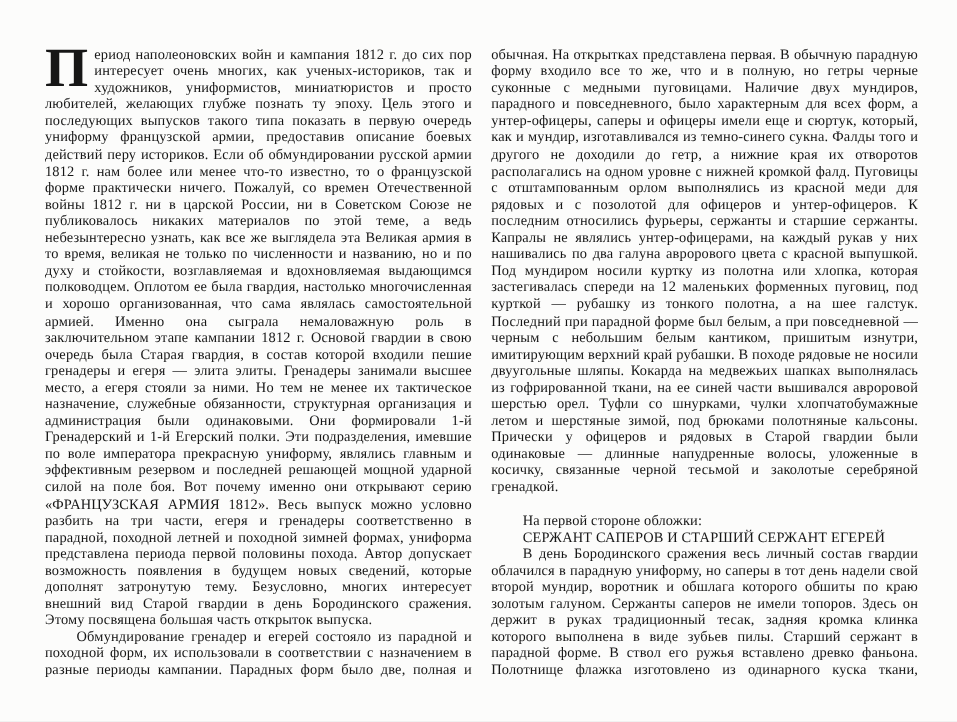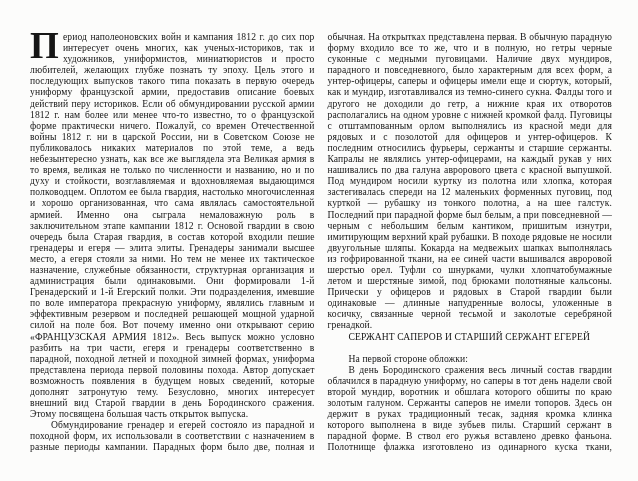--- a/index.html
+++ b/index.html
@@ -51,20 +51,20 @@
 </head>
 <body>
 
 <div class="page">
   <div class="columns">
 
     <p class="para"><span class="dropcap">П</span><span>ериод наполеоновских войн и кампания 1812 г. до сих пор интересует очень многих, как ученых-историков, так и художников, униформистов, миниатюристов и просто любителей, желающих глубже познать ту эпоху. Цель этого и последующих выпусков такого типа показать в первую очередь униформу французской армии, предоставив описание боевых действий перу историков. Если об обмундировании  русской армии 1812 г. нам более или менее что-то известно, то о французской форме практически ничего. Пожалуй, со времен Отечественной войны 1812 г. ни в царской России, ни в Советском Союзе не публиковалось никаких  материалов  по этой теме, а ведь небезынтересно узнать, как все же выглядела эта Великая армия в то время, великая не только по численности и названию, но и по духу и стойкости,  возглавляемая и вдохновляемая   выдающимся полководцем. Оплотом ее была гвардия, настолько многочисленная и хорошо организованная, что сама являлась  самостоятельной армией. Именно она сыграла немаловажную роль в заключительном этапе кампании 1812 г. Основой гвардии в свою очередь была Старая гвардия, в состав которой входили пешие гренадеры и егеря — элита элиты. Гренадеры занимали  высшее место, а егеря стояли за ними. Но тем  не менее  их тактическое  назначение, служебные обязанности, структурная организация и администрация были одинаковыми. Они формировали 1-й Гренадерский и 1-й Егерский полки. Эти подразделения, имевшие по воле императора прекрасную униформу, являлись главным и эффективным резервом и последней решающей мощной ударной силой на поле боя. Вот почему именно они открывают серию «ФРАНЦУЗСКАЯ АРМИЯ 1812». Весь выпуск можно условно разбить на три части, егеря и гренадеры соответственно в парадной, походной летней и походной зимней формах, униформа представлена периода первой половины похода. Автор допускает возможность появления в будущем новых сведений, которые дополнят затронутую тему. Безусловно, многих интересует внешний вид Старой гвардии в день Бородинского сражения. Этому посвящена большая часть открыток выпуска.</span></p>
 
     <p class="para indent">Обмундирование гренадер и егерей состояло из парадной и походной форм, их использовали в соответствии с назначением в разные периоды кампании. Парадных форм было две, полная и обычная. На открытках представлена первая. В обычную парадную форму  входило все то же, что и в полную, но гетры черные суконные с медными пуговицами. Наличие двух мундиров, парадного и повседневного, было характерным для всех форм, а унтер-офицеры, саперы и офицеры имели еще и сюртук, который, как и мундир, изготавливался из темно-синего сукна. Фалды того и другого не доходили до гетр, а нижние края их отворотов располагались на одном уровне с нижней кромкой фалд. Пуговицы с отштампованным орлом выполнялись из красной меди для рядовых и с позолотой для офицеров и унтер-офицеров. К последним относились фурьеры, сержанты и старшие сержанты. Капралы не являлись унтер-офицерами, на каждый рукав у них нашивались по два галуна аврорового цвета с красной выпушкой. Под мундиром носили куртку из полотна или хлопка, которая застегивалась спереди на 12 маленьких форменных пуговиц, под курткой — рубашку из тонкого полотна, а на шее галстук. Последний при парадной форме был белым, а при повседневной — черным с небольшим белым кантиком, пришитым изнутри, имитирующим верхний край рубашки. В походе рядовые не носили двуугольные шляпы. Кокарда на медвежьих шапках выполнялась из гофрированной ткани, на ее синей части вышивался авроровой  шерстью орел. Туфли со шнурками, чулки хлопчатобумажные летом и шерстяные зимой, под брюками полотняные кальсоны. Прически у офицеров и рядовых в Старой гвардии были одинаковые — длинные напудренные волосы, уложенные в косичку, связанные черной тесьмой и заколотые серебряной гренадкой.</p>
 
+    <p class="para indent note-label">На первой стороне обложки:</p>
+
     <p class="para indent note-title">СЕРЖАНТ САПЕРОВ И СТАРШИЙ СЕРЖАНТ ЕГЕРЕЙ</p>
-
-    <p class="para indent note-label">На первой стороне обложки:</p>
 
     <p class="para indent">В день Бородинского сражения весь личный состав гвардии облачился в парадную униформу, но саперы в тот день надели свой второй мундир, воротник и обшлага которого обшиты по краю золотым галуном. Сержанты саперов не имели топоров. Здесь он держит в руках традиционный тесак, задняя кромка клинка которого выполнена в виде зубьев пилы. Старший сержант в парадной форме. В ствол его ружья вставлено древко фаньона. Полотнище флажка изготовлено из одинарного куска ткани, поэтому с другой стороны вышитые украшения выглядят  зеркальным отображением. Обратите внимание на шнур его шапки, сплетенный из алой и зеленой нитей.</p>
 
   </div>
 </div>
 
 </body></html>

